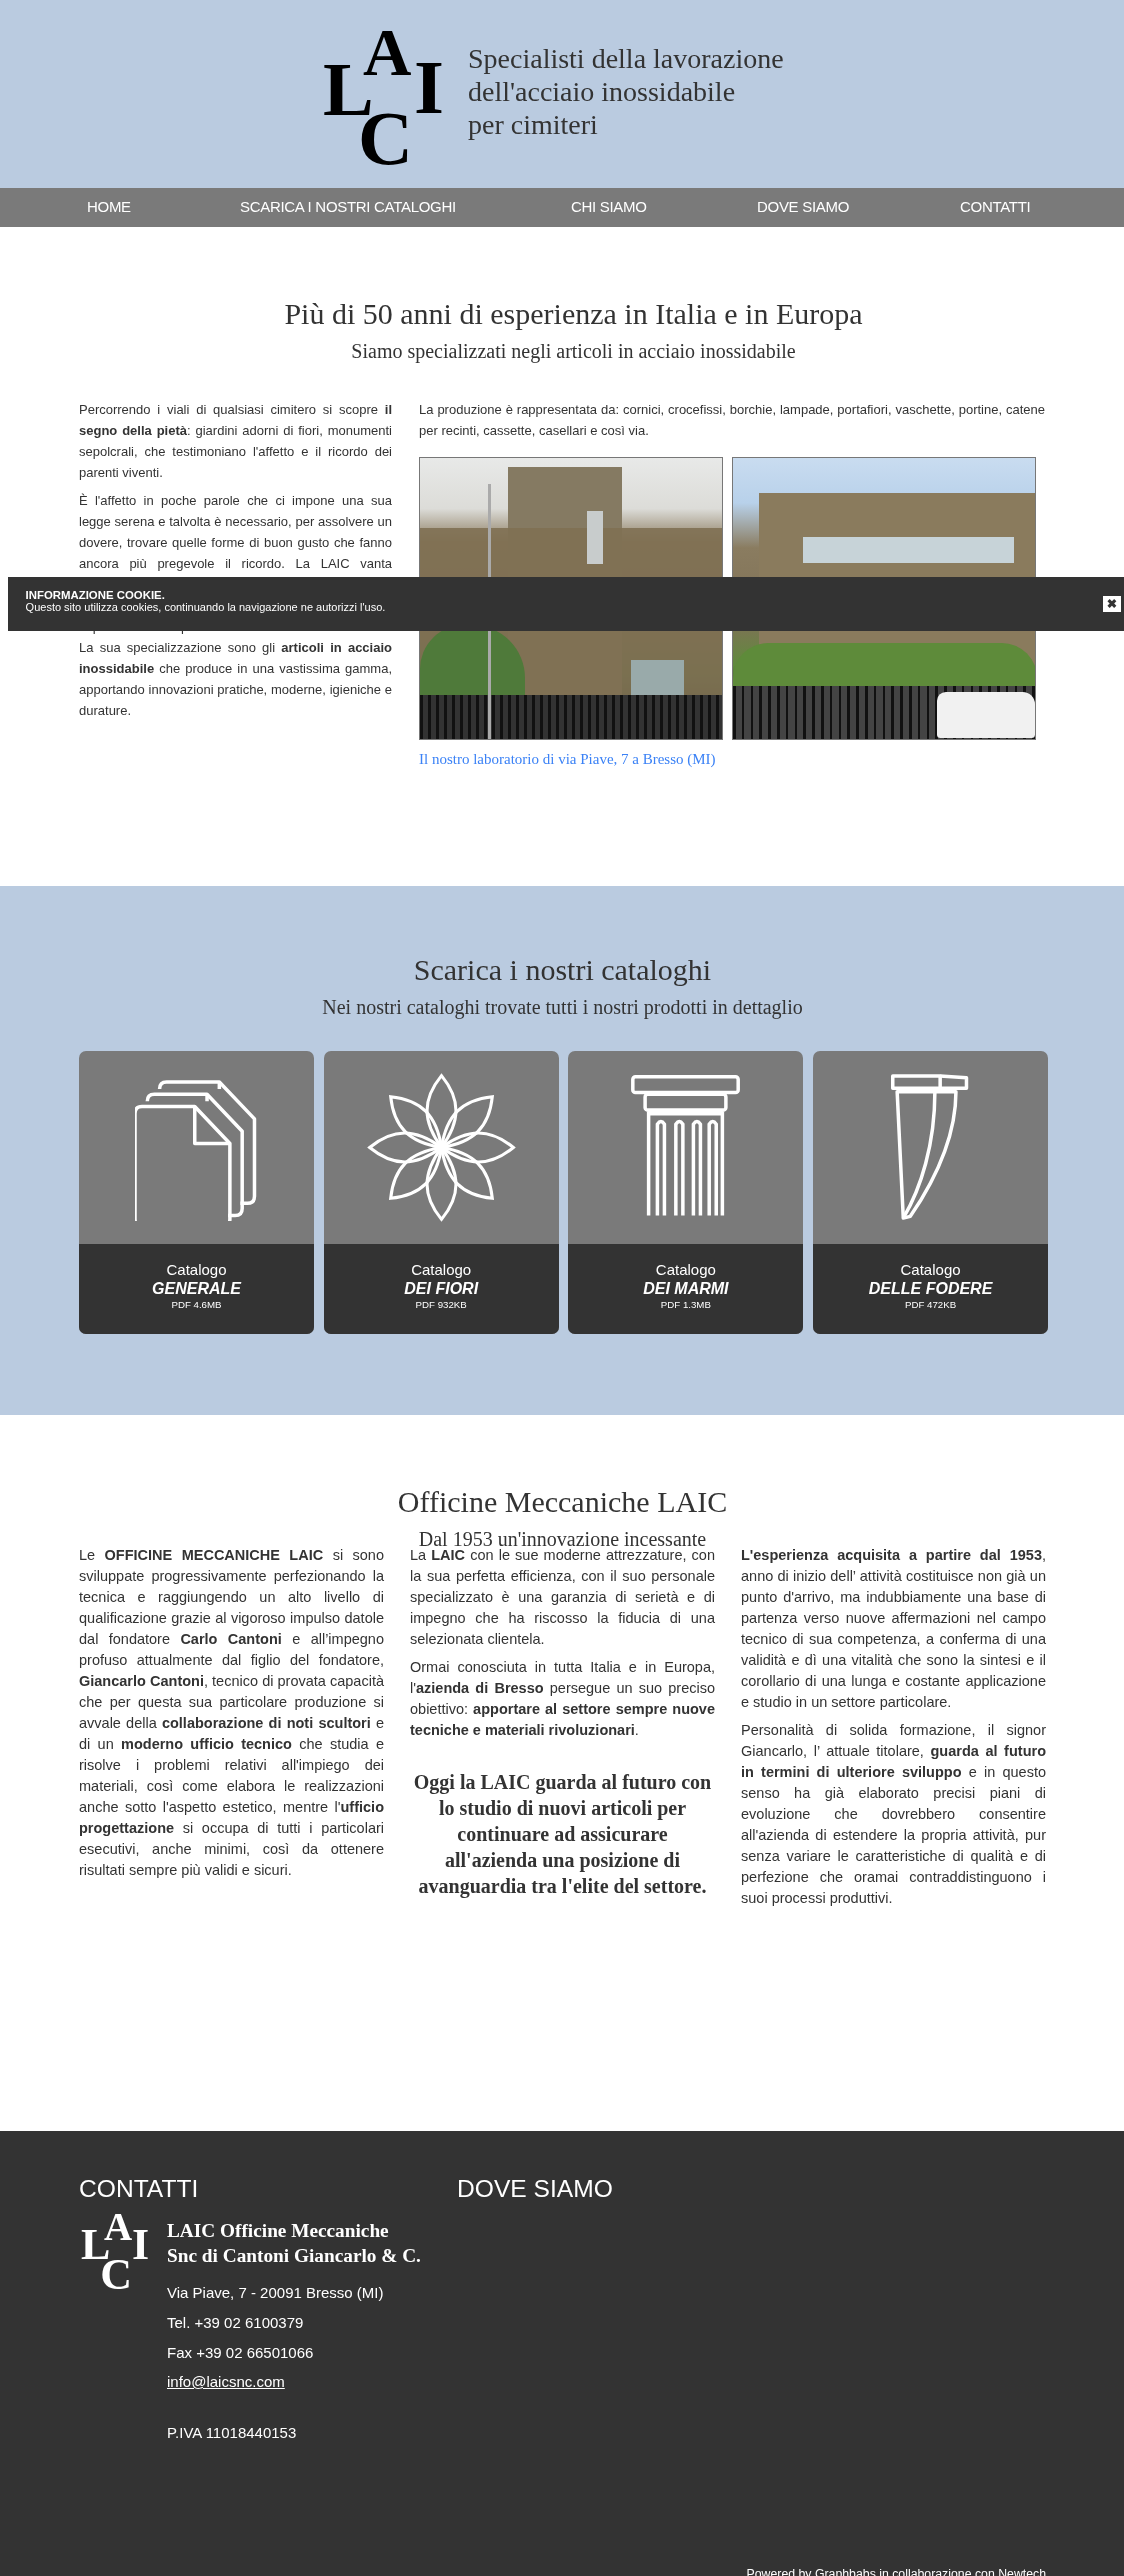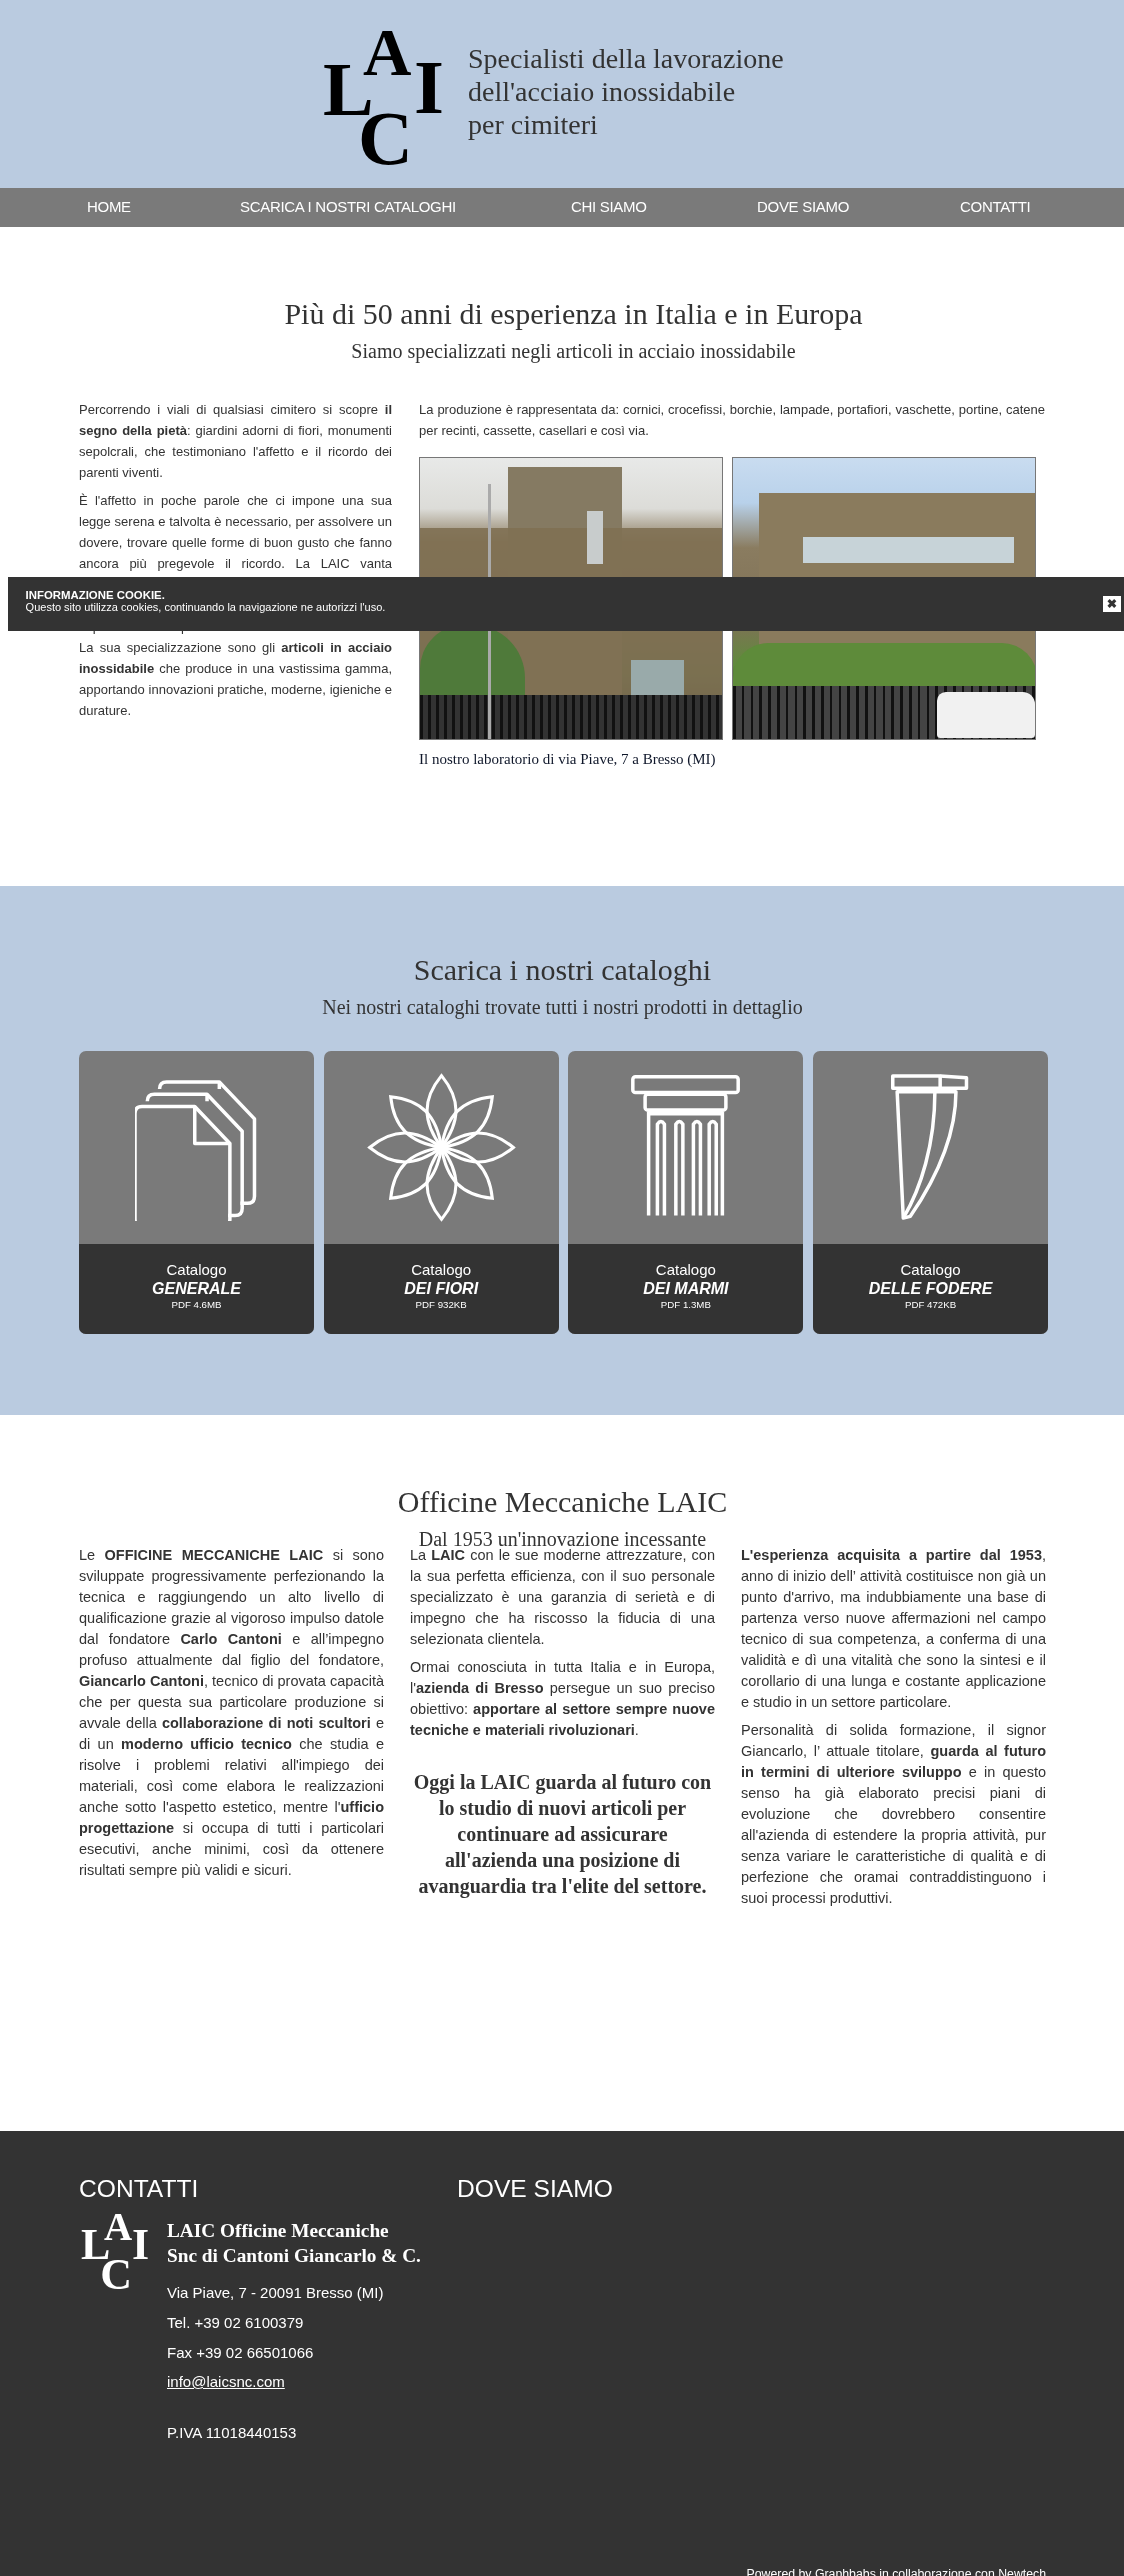--- a/index.html
+++ b/index.html
@@ -30,21 +30,21 @@
   .intro-left { position: absolute; left: 79px; top: 399px; width: 313px; }
   .intro-left p { margin-bottom: 7px; }
   .intro-right { position: absolute; left: 419px; top: 399px; width: 626px; }
   .photos { display: flex; gap: 8.8px; margin-top: 16px; }
   .photo { width: 304px; height: 283px; border: 1.8px solid #777; position: relative; overflow: hidden; }
   .photo1 { background: linear-gradient(180deg, #e8e9e8 0%, #dcdcd8 18%, #8b7b5e 30%, #7b6d52 60%, #4c6d35 78%, #222 92%, #1a1a1a 100%); }
   .photo2 { background: linear-gradient(180deg, #c9dcf0 0%, #b8d1ea 16%, #8a7c60 32%, #7f7156 58%, #5f8b3c 74%, #2c2c2c 90%, #a3a39c 100%); }
   .photo .bldg { position: absolute; background: #857659; }
   .photo .win { position: absolute; background: #c8cccc; }
   .photo .car { position: absolute; background: #f1f1f1; border-radius: 8.8px 12.3px 3.5px 3.5px; }
-  .caption { font-family: "Liberation Serif", serif; font-size: 15px; color: #0f172a; margin-top: 10.5px; }
+  .caption { font-family: "Liberation Serif", serif; font-size: 15px; color: #3b82f6; margin-top: 10.5px; }
 
   
   .cookie { position: absolute; left: 8px; top: 577px; width: 1125px; height: 54px; background: #333; color: #fff; font-family: "Liberation Sans", sans-serif; padding: 12.3px 17.6px; }
   .cookie .ct { font-weight: bold; font-size: 11.4px; }
   .cookie .cm { font-size: 11px; }
   .cookie-close { position: absolute; right: 12.3px; top: 18.5px; width: 17.6px; height: 16px; background: #fff; color: #333; font-weight: bold; font-size: 12.3px; display: flex; align-items: center; justify-content: center; cursor: pointer; }
 
   
   .catalogs { background: #bacbe0; height: 529px; padding-top: 67px; }
   .cards { display: flex; gap: 9.7px; margin: 32px 0 0 79px; }

